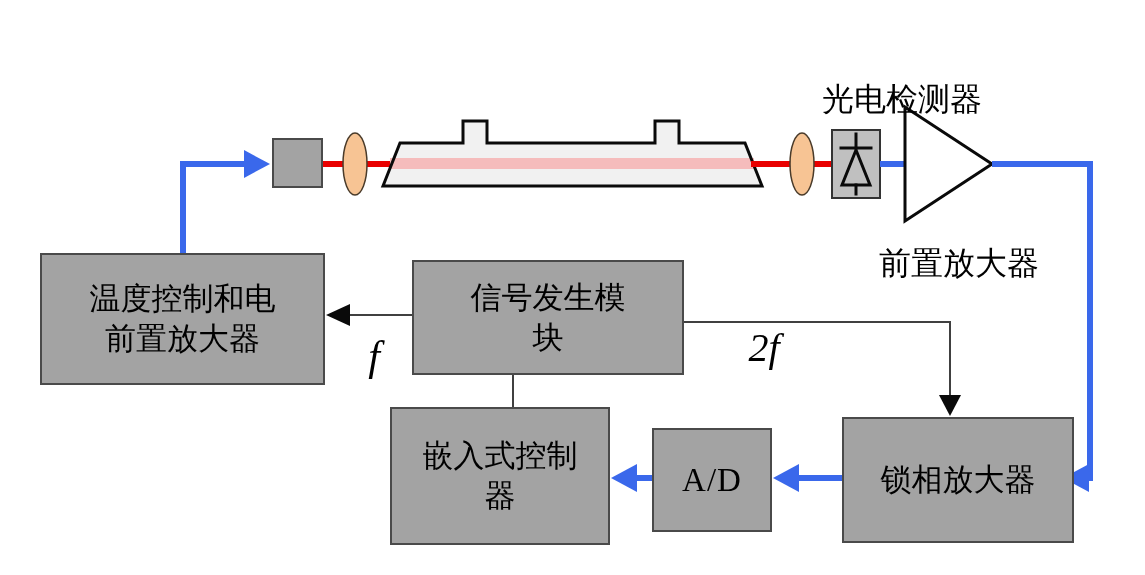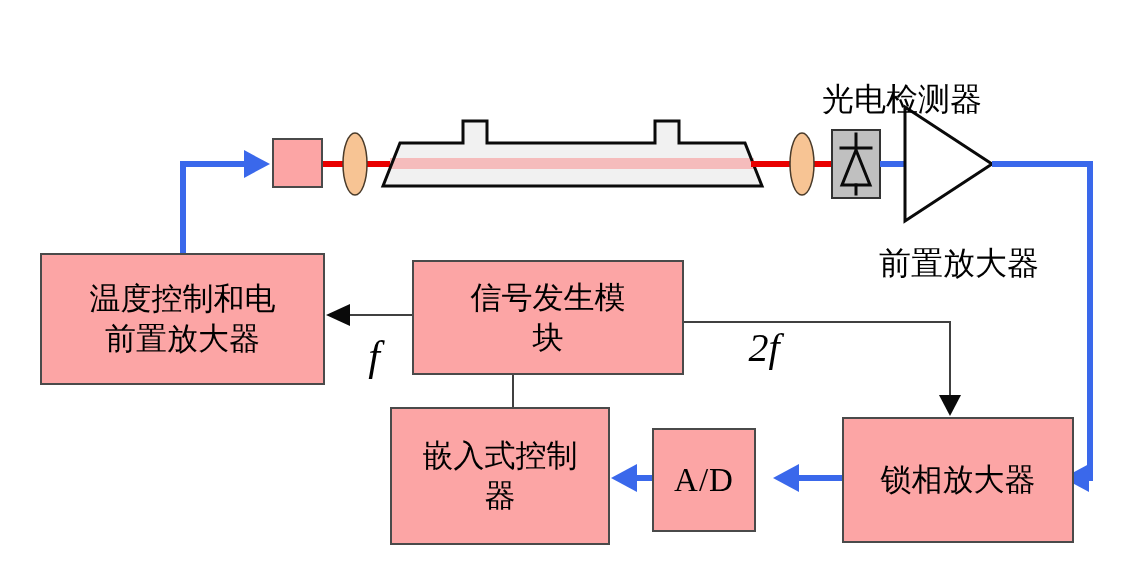--- a/index.html
+++ b/index.html
@@ -20,21 +20,21 @@
   .cell-fill{fill:var(--cell-fill,#F1F1F1);stroke:none;}
   .cell-outline{fill:none;stroke:#0a0a0a;stroke-width:3;}
   .beam-inner{fill:var(--beam-inner,#F5BCBC);stroke:none;}
   .lens{fill:var(--lens-fill,#F7C494);stroke:#4a3b2a;stroke-width:1.5;}
   .detector-box{fill:var(--detector-fill,#C0C0C0);stroke:#333;stroke-width:2;}
   .diode{fill:none;stroke:#0a0a0a;stroke-width:3;stroke-linecap:square;}
   .amp-tri{fill:#fff;stroke:#0a0a0a;stroke-width:3;stroke-linejoin:miter;}
 
   .node{
     position:absolute;
-    background:#fca5a5;
+    background:#a3a3a3;
     border:2px solid var(--box-border,#4A4A4A);
     box-sizing:border-box;
     display:flex;flex-direction:column;
     align-items:center;justify-content:center;
     text-align:center;
     font-size:31px;line-height:1.28;
     z-index:2;
   }
   .lbl{
     position:absolute;
@@ -125,21 +125,21 @@
   <div class="node" style="left:412px;top:260px;width:272px;height:115px;">
     <div>信号发生模</div>
     <div>块</div>
   </div>
 
   <div class="node" style="left:390px;top:407px;width:220px;height:138px;">
     <div>嵌入式控制</div>
     <div>器</div>
   </div>
 
-  <div class="node" style="left:652px;top:428px;width:104px;height:104px;">
+  <div class="node" style="left:652px;top:428px;width:120px;height:104px;">
     <div class="adc-text">A/D</div>
   </div>
 
   <div class="node" style="left:842px;top:417px;width:232px;height:126px;">
     <div>锁相放大器</div>
   </div>
 
   <div class="lbl" style="left:782px;top:78px;width:240px;">光电检测器</div>
   <div class="lbl" style="left:839px;top:242px;width:240px;">前置放大器</div>
   <div class="lbl freq" style="left:334px;top:332px;width:80px;">f</div>

